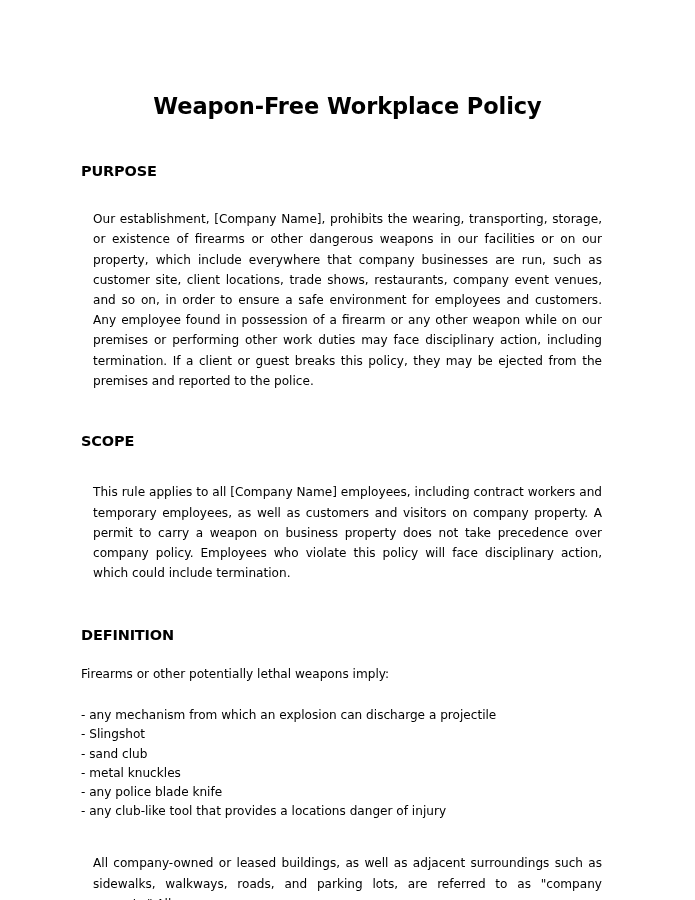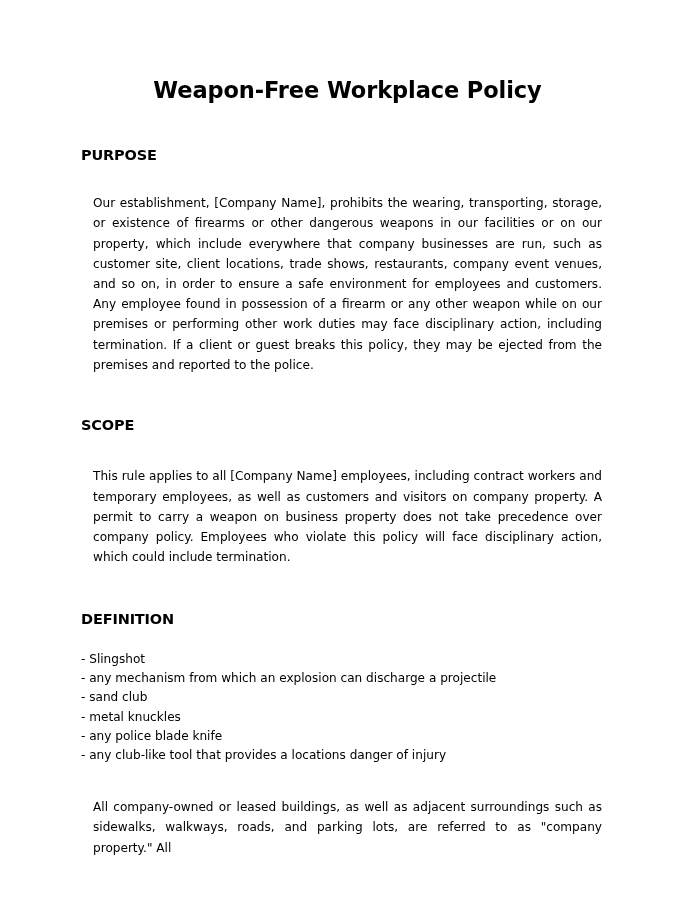--- a/index.html
+++ b/index.html
@@ -15,21 +15,21 @@
     color: #000000;
     -webkit-font-smoothing: antialiased;
   }
 
   .page {
     position: relative;
     width: 695px;
     height: 900px;
     background: #ffffff;
     box-sizing: border-box;
-    padding: 0 81px 0 81px;
+    padding: 16px 81px 0 81px;
   }
 
   .doc-title {
     margin: 0;
     padding-top: 78px;
     text-align: center;
     font-size: 22.5px;
     font-weight: bold;
     letter-spacing: -0.1px;
     line-height: 1.15;
@@ -97,24 +97,25 @@
   <h2 class="section-heading h-purpose">PURPOSE</h2>
 
   <p class="body-par par-purpose">Our establishment, [Company Name], prohibits the wearing, transporting, storage, or existence of firearms or other dangerous weapons in our facilities or on our property, which include everywhere that company businesses are run, such as customer site, client locations, trade shows, restaurants, company event venues, and so on, in order to ensure a safe environment for employees and customers. Any employee found in possession of a firearm or any other weapon while on our premises or performing other work duties may face disciplinary action, including termination. If a client or guest breaks this policy, they may be ejected from the premises and reported to the police.</p>
 
   <h2 class="section-heading h-scope">SCOPE</h2>
 
   <p class="body-par par-scope">This rule applies to all [Company Name] employees, including contract workers and temporary employees, as well as customers and visitors on company property. A permit to carry a weapon on business property does not take precedence over company policy. Employees who violate this policy will face disciplinary action, which could include termination.</p>
 
   <h2 class="section-heading h-definition">DEFINITION</h2>
 
+  <p class="intro-line">Firearms or other potentially lethal weapons imply:</p>
 
   <ul class="bullet-list">
+    <li>- any mechanism from which an explosion can discharge a projectile</li>
     <li>- Slingshot</li>
-    <li>- any mechanism from which an explosion can discharge a projectile</li>
     <li>- sand club</li>
     <li>- metal knuckles</li>
     <li>- any police blade knife</li>
     <li>- any club-like tool that provides a locations danger of injury</li>
   </ul>
 
   <p class="body-par par-closing">All company-owned or leased buildings, as well as adjacent surroundings such as sidewalks, walkways, roads, and parking lots, are referred to as "company property." All</p>
 
 </div>
 

